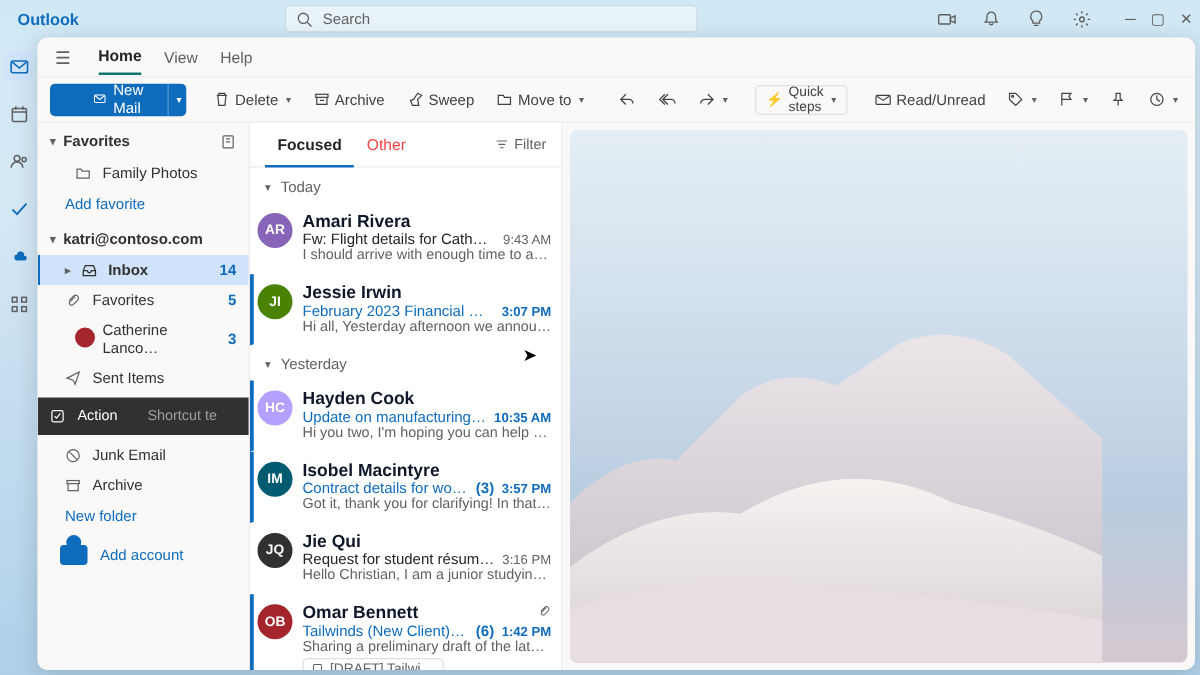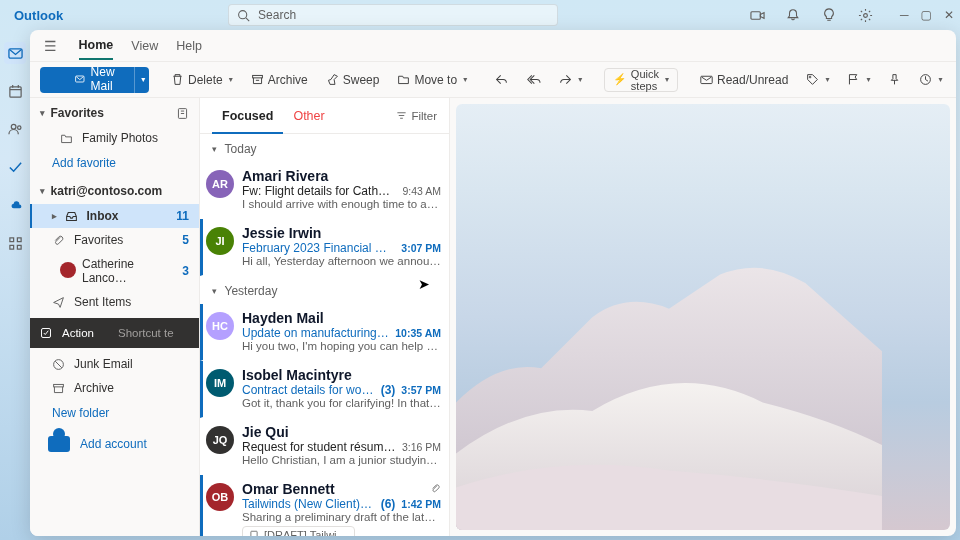--- a/index.html
+++ b/index.html
@@ -332,21 +332,21 @@
         <span>katri@contoso.com</span>
       </div>
       <div class="folder sel">
         <span class="caret" style="font-size:9px;color:#616161">▸</span>
         <span class="ic">
             <svg width="13" height="13" viewBox="0 0 16 16" fill="none" stroke="#323130" stroke-width="1.3">
               <path d="M2 8l2-5h8l2 5v5H2zM2 8h4l1 2h2l1-2h4"></path>
             </svg>
           </span>
         <span>Inbox</span>
-        <span class="cnt">11</span>
+        <span class="cnt">14</span>
       </div>
       <div class="folder">
         <span class="ic">
             <svg width="13" height="13" viewBox="0 0 16 16" fill="none" stroke="#616161" stroke-width="1.2">
               <path d="M10 4l-5 5a2 2 0 0 0 3 3l5-5a3 3 0 0 0-4-4l-5 5"></path>
             </svg>
           </span>
         <span>Favorites</span>
         <span class="cnt">5</span>
       </div>
@@ -447,21 +447,21 @@
 
         <div class="group">
             <span class="chv">▾</span>
             <span>Yesterday</span>
           </div>
 
         <div class="msg unread">
           <div class="avatar" style="background:#b4a0ff">HC</div>
           <div class="content">
             <div class="row1">
-                <span class="sender">Hayden Mail</span>
+                <span class="sender">Hayden Cook</span>
               </div>
             <div class="row2">
                 <span class="subject">Update on manufacturing plant…</span>
                 <span class="time">10:35 AM</span>
               </div>
             <div class="preview">Hi you two, I'm hoping you can help me</div>
           </div>
         </div>
 
         <div class="msg unread">

